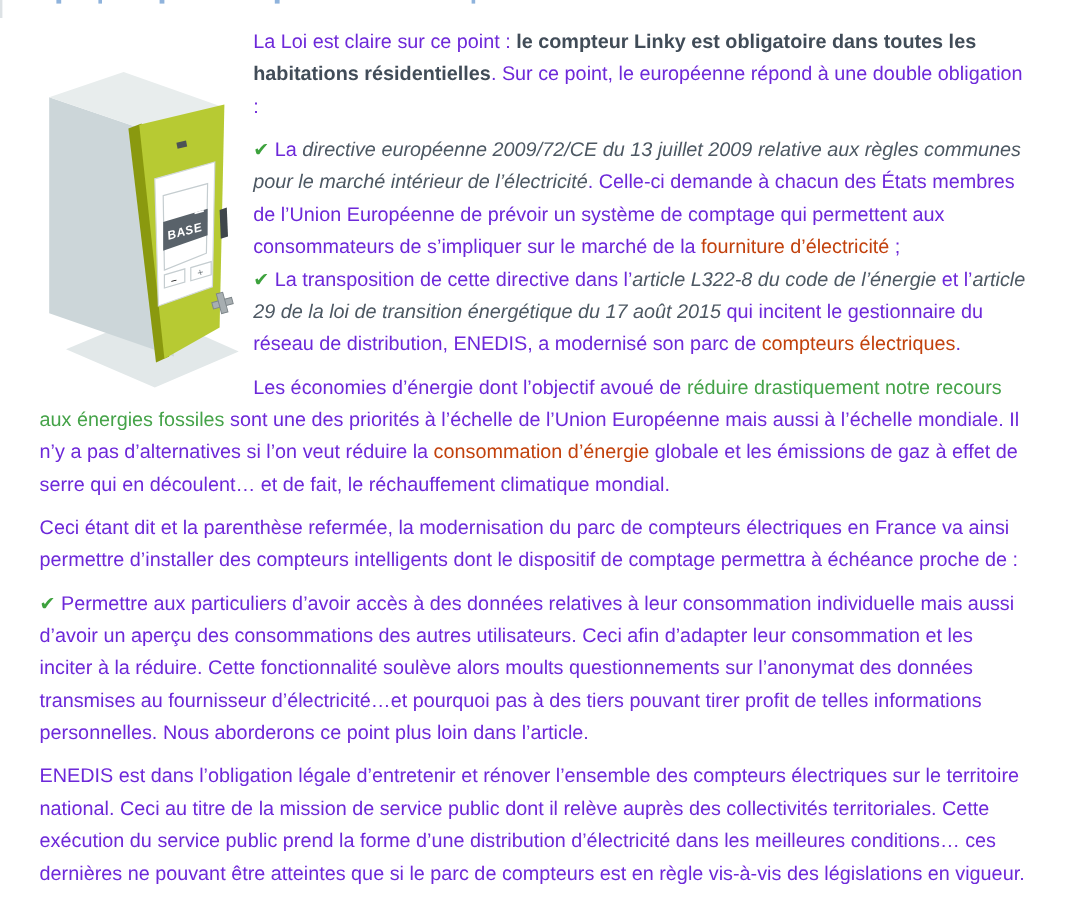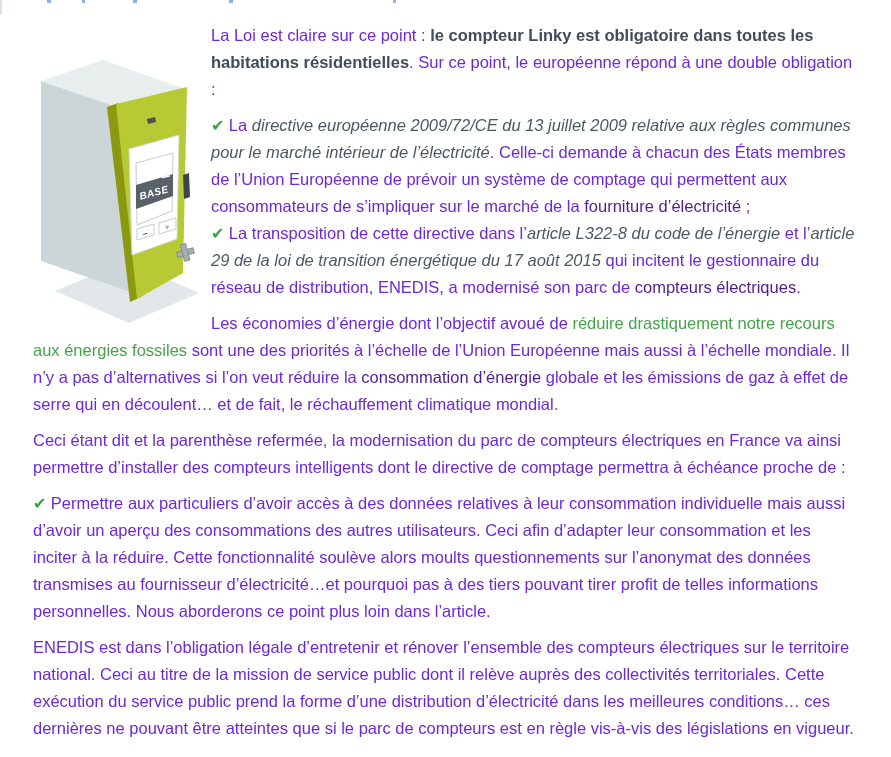--- a/index.html
+++ b/index.html
@@ -16,21 +16,21 @@
   .fig{float:left;width:166px;margin:44px 12px 2px 0;padding:0;}
   .fig svg{display:block;}
   
   p{font-size:16.5px;line-height:27px;margin:9px 0;}
   .list{margin:9px 0;}
   .list p.item{margin:0;}
   a{text-decoration:none;cursor:pointer;}
   .run-p{color:#6d28d9;}
   .run-b{font-weight:700;color:#414c58;}
   .run-i{font-style:italic;text-align:right;}
-  .run-lb{color:#4c1d95;text-align:right;}
+  .run-lb{color:#c2410c;text-align:right;}
   .run-lg{color:#45a349;}
   .run-ck{color:#3da23d;font-weight:700;font-size:16px;}
 </style>
 </head>
 <body>
 
 <div class="page">
 
   <div class="edge-frag"></div>
   <div class="frag" style="left:47px;width:4px;"></div>
@@ -78,21 +78,21 @@
 
   <p><span class="run-p">La Loi est claire sur ce point : </span><span class="run-b">le compteur Linky est obligatoire dans toutes les habitations résidentielles</span><span class="run-p">. Sur ce point, le européenne répond à une double obligation :</span></p>
 
   <div class="list">
     <p class="item"><span class="run-ck">✔ </span><span class="run-p">La </span><span class="run-i">directive européenne 2009/72/CE du 13 juillet 2009 relative aux règles communes pour le marché intérieur de l’électricité</span><span class="run-p">. Celle-ci demande à chacun des États membres de l’Union Européenne de prévoir un système de comptage qui permettent aux consommateurs de s’impliquer sur le marché de la </span><a href="#" class="run-lb">fourniture d’électricité</a><span class="run-p"> ;</span></p>
     <p class="item"><span class="run-ck">✔ </span><span class="run-p">La transposition de cette directive dans l’</span><span class="run-i">article L322-8 du code de l’énergie</span><span class="run-p"> et l’</span><span class="run-i">article 29 de la loi de transition énergétique du 17 août 2015</span><span class="run-p"> qui incitent le gestionnaire du réseau de distribution, ENEDIS, a modernisé son parc de </span><a href="#" class="run-lb">compteurs électriques</a><span class="run-p">.</span></p>
   </div>
 
   <p><span class="run-p">Les économies d’énergie dont l’objectif avoué de </span><a href="#" class="run-lg">réduire drastiquement notre recours aux énergies fossiles</a><span class="run-p"> sont une des priorités à l’échelle de l’Union Européenne mais aussi à l’échelle mondiale. Il n’y a pas d’alternatives si l’on veut réduire la </span><a href="#" class="run-lb">consommation d’énergie</a><span class="run-p"> globale et les émissions de gaz à effet de serre qui en découlent… et de fait, le réchauffement climatique mondial.</span></p>
 
-  <p><span class="run-p">Ceci étant dit et la parenthèse refermée, la modernisation du parc de compteurs électriques en France va ainsi permettre d’installer des compteurs intelligents dont le directive de comptage permettra à échéance proche de :</span></p>
+  <p><span class="run-p">Ceci étant dit et la parenthèse refermée, la modernisation du parc de compteurs électriques en France va ainsi permettre d’installer des compteurs intelligents dont le dispositif de comptage permettra à échéance proche de :</span></p>
 
   <div class="list">
     <p class="item"><span class="run-ck">✔ </span><span class="run-p">Permettre aux particuliers d’avoir accès à des données relatives à leur consommation individuelle mais aussi d’avoir un aperçu des consommations des autres utilisateurs. Ceci afin d’adapter leur consommation et les inciter à la réduire. Cette fonctionnalité soulève alors moults questionnements sur l’anonymat des données transmises au fournisseur d’électricité…et pourquoi pas à des tiers pouvant tirer profit de telles informations personnelles. Nous aborderons ce point plus loin dans l’article.</span></p>
   </div>
 
   <p><span class="run-p">ENEDIS est dans l’obligation légale d’entretenir et rénover l’ensemble des compteurs électriques sur le territoire national. Ceci au titre de la mission de service public dont il relève auprès des collectivités territoriales. Cette exécution du service public prend la forme d’une distribution d’électricité dans les meilleures conditions… ces dernières ne pouvant être atteintes que si le parc de compteurs est en règle vis-à-vis des législations en vigueur.</span></p>
 
 </div>
 
 </body></html>

